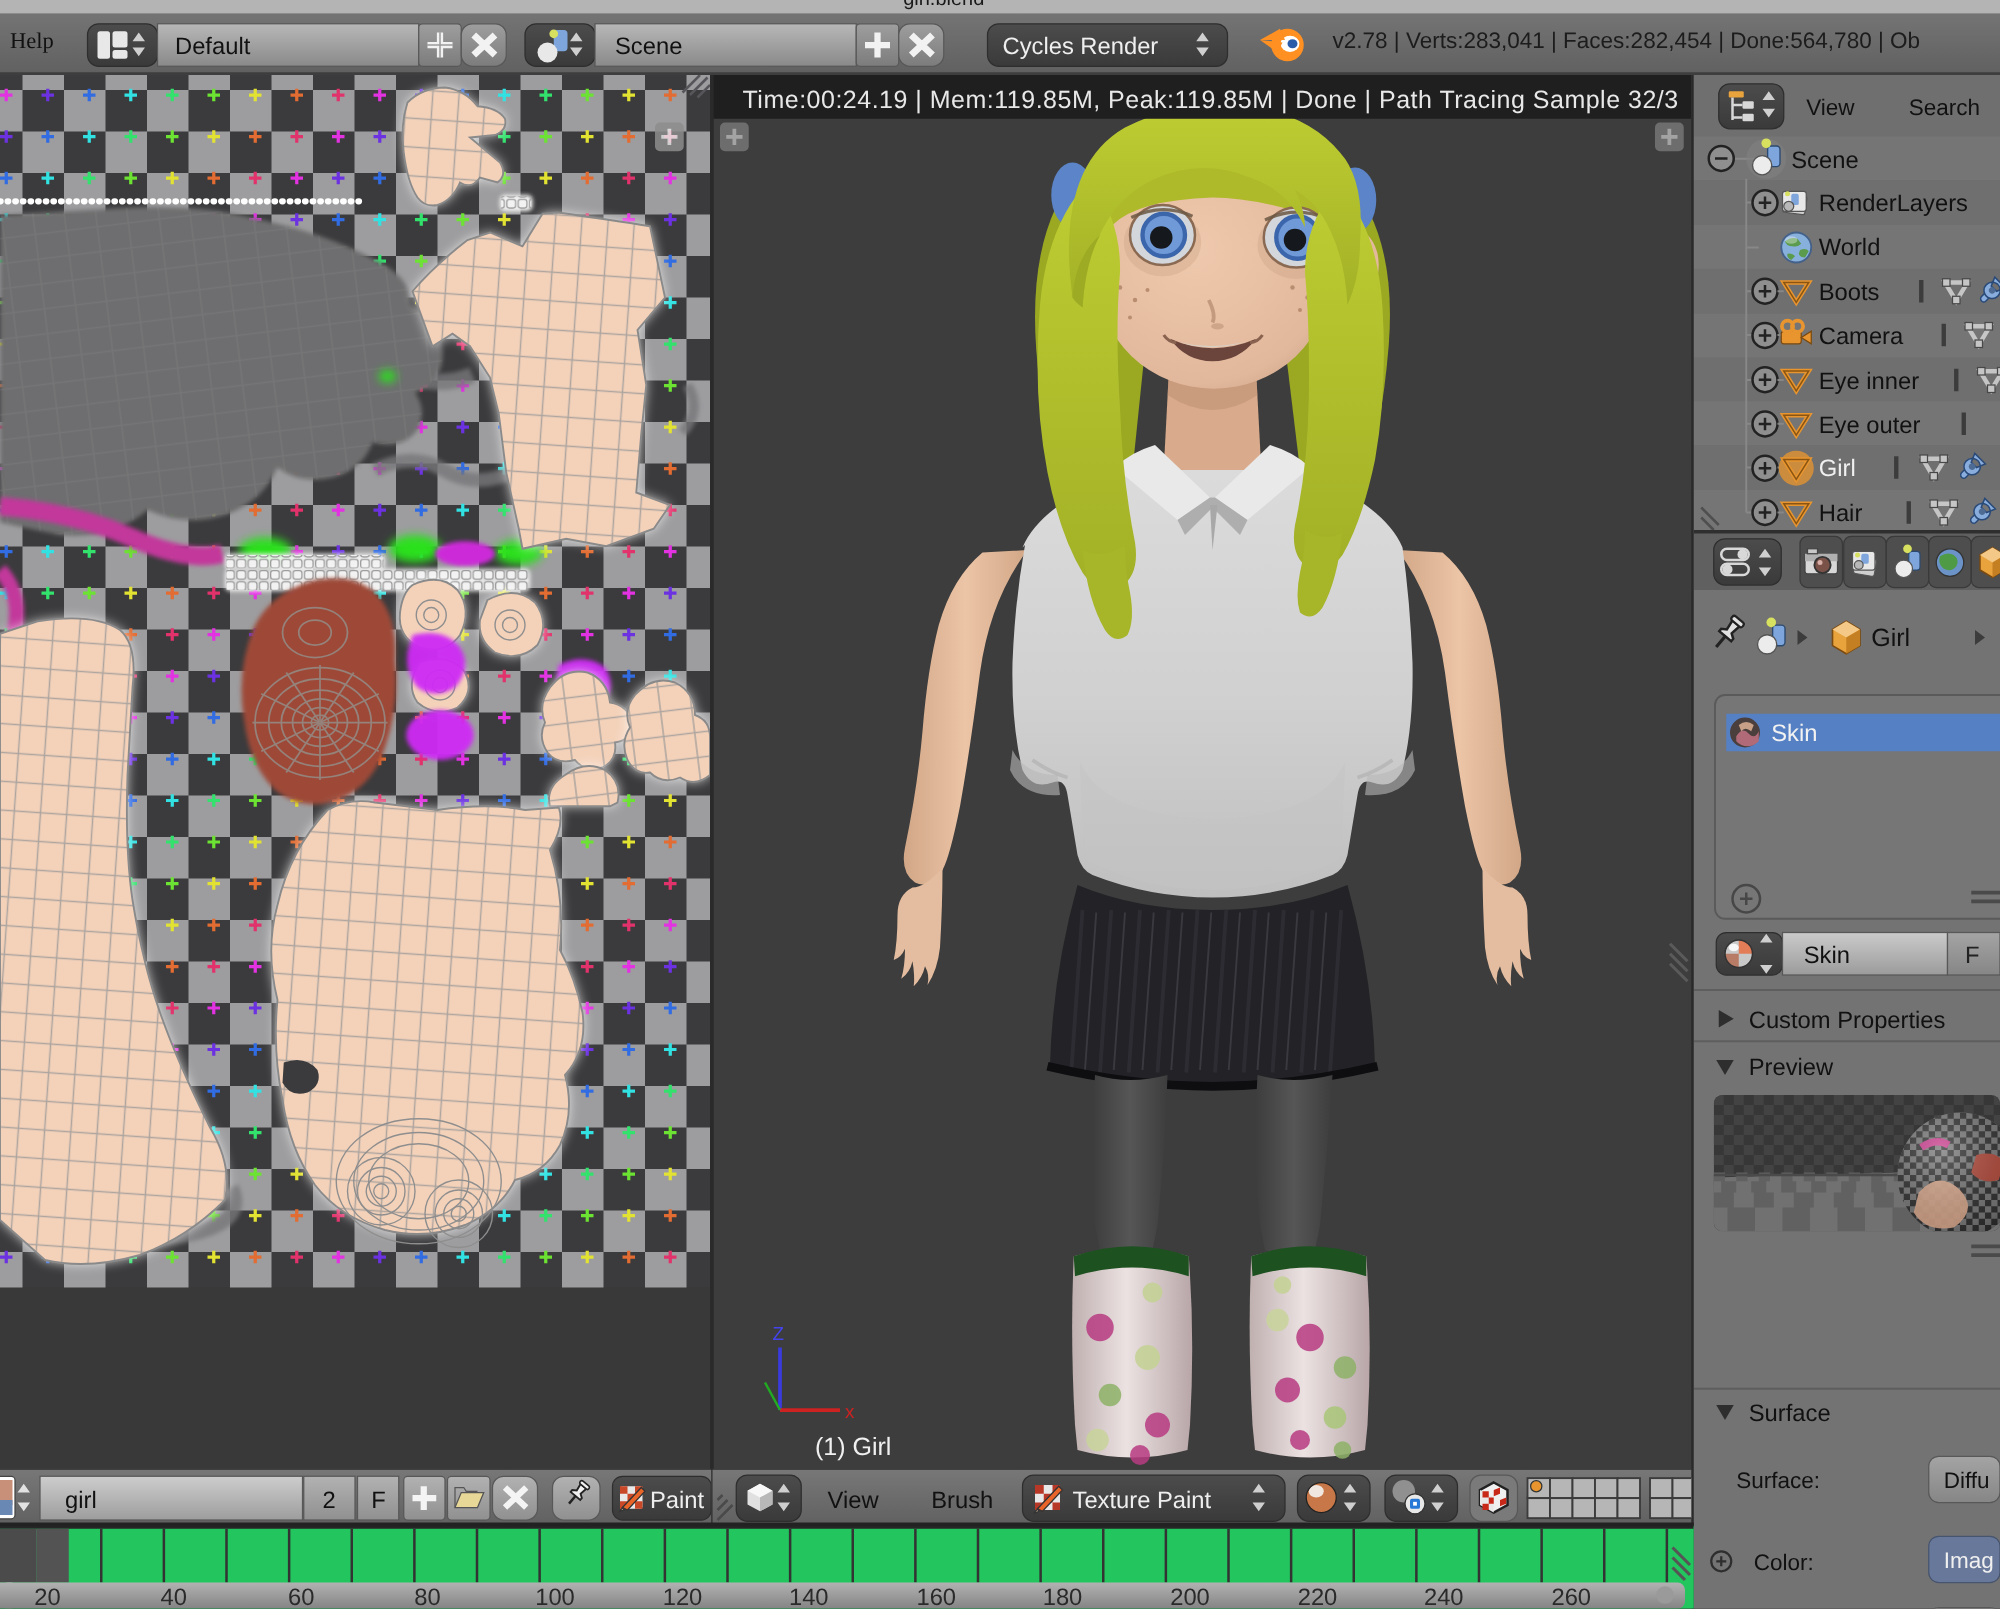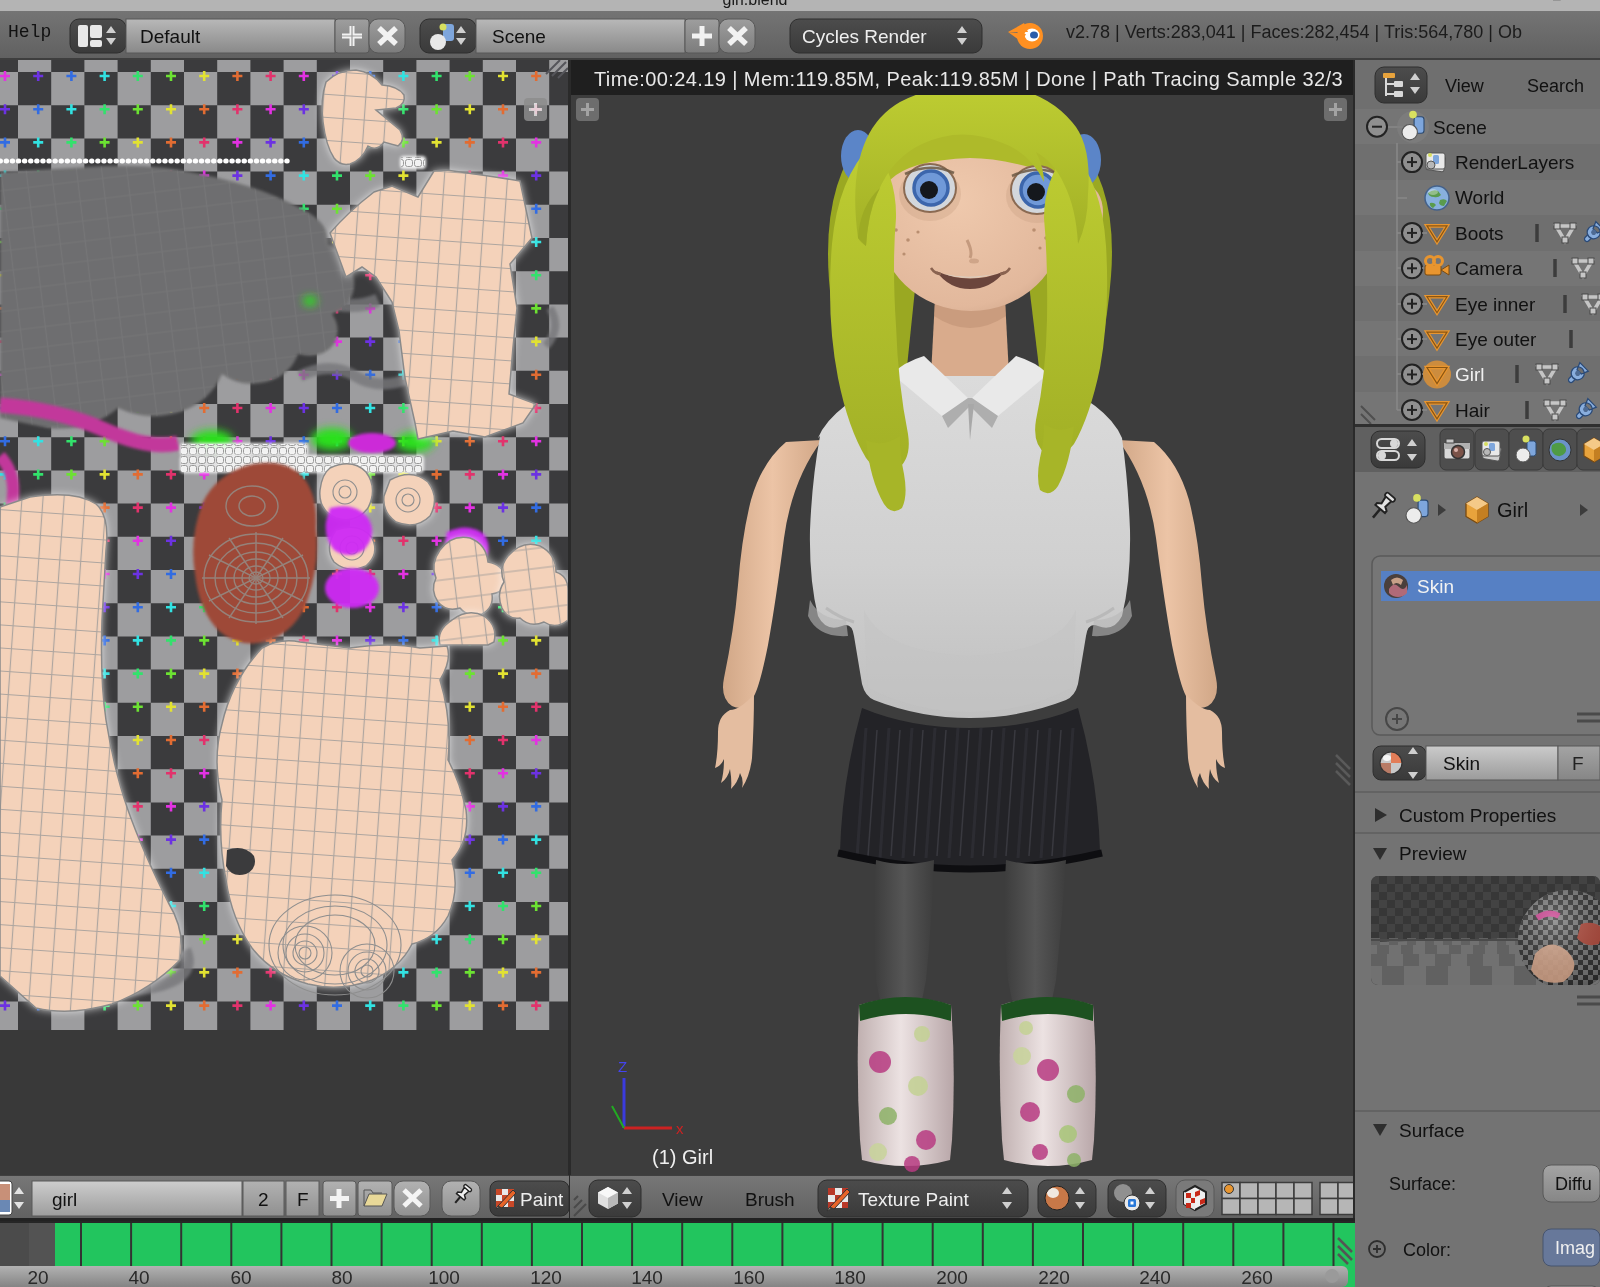--- a/index.html
+++ b/index.html
@@ -316,21 +316,21 @@
       <text x="106" y="1074" font-family="Liberation Sans, sans-serif" font-size="15" fill="#cc2222">x</text>
       <text x="82" y="1104" font-family="Liberation Sans, sans-serif" font-size="20" fill="#f0f0f0">(1) Girl</text>
     </svg>
     <div style="position:absolute;left:568px;top:60px;width:3px;height:1163px;background:#2a2a2a"></div>
     <div style="position:absolute;left:1353px;top:60px;width:3px;height:1227px;background:#2a2a2a"></div>
     <div style="position:absolute;left:0;top:0;width:1600px;height:11px;background:#b4b4b4;overflow:hidden">
       <div style="position:absolute;left:655px;top:-9px;width:200px;font-family:'Liberation Sans',sans-serif;font-size:16px;color:#1a1a1a;text-align:center">girl.blend</div>
       <div style="position:absolute;right:8px;top:-9px;width:40px;font-family:'Liberation Sans',sans-serif;font-size:16px;color:#1a1a1a">−</div>
     </div>
     <div style="position:absolute;left:0;top:11px;width:1600px;height:49px;background:linear-gradient(#747474,#616161);border-bottom:2px solid #3e3e3e;box-sizing:border-box">
-      <div style="position:absolute;left:8px;top:11px;font-family:Liberation Mono, monospace;font-size:18px;color:#111">Help</div>
+      <div style="position:absolute;left:8px;top:11px;font-family:Liberation Serif, serif;font-size:18px;color:#111">Help</div>
       <svg width="1600" height="49" viewBox="0 0 1600 49" style="position:absolute;left:0;top:0">
         <defs>
           <linearGradient id="fld" x1="0" y1="0" x2="0" y2="1">
             <stop offset="0" stop-color="#b8b8b8"></stop>
             <stop offset="1" stop-color="#898989"></stop>
           </linearGradient>
           <linearGradient id="btn" x1="0" y1="0" x2="0" y2="1">
             <stop offset="0" stop-color="#9e9e9e"></stop>
             <stop offset="1" stop-color="#7c7c7c"></stop>
           </linearGradient>
@@ -365,21 +365,21 @@
         <rect x="790" y="8" width="192" height="34" rx="9" fill="url(#dk)" stroke="#2e2e2e"></rect>
         <text x="802" y="32" font-family="Liberation Sans, sans-serif" font-size="19" fill="#efefef">Cycles Render</text>
         <path d="M957 22 l5 -7 l5 7 z M957 27 l5 7 l5 -7 z" fill="#cfcfcf"></path>
         <g transform="translate(1022,25)">
           <circle cx="8" cy="0" r="13" fill="#ff9021"></circle>
           <ellipse cx="10" cy="-1" rx="7.5" ry="6.5" fill="#ffffff"></ellipse>
           <ellipse cx="12" cy="-1" rx="4" ry="3.6" fill="#2a5caa"></ellipse>
           <path d="M-14 -4 L2 -13 L6 -4 Z M-14 -4 L0 6 L4 -2 Z" fill="#ff9021"></path>
         </g>
       </svg>
-      <div style="position:absolute;left:1066px;top:11px;font-family:'Liberation Sans',sans-serif;font-size:18px;color:#1c1c1c;white-space:nowrap">v2.78 | Verts:283,041 | Faces:282,454 | Tris:564,780 | Ob</div>
+      <div style="position:absolute;left:1066px;top:11px;font-family:'Liberation Sans',sans-serif;font-size:18px;color:#1c1c1c;white-space:nowrap">v2.78 | Verts:283,041 | Faces:282,454 | Done:564,780 | Ob</div>
     </div>
     <div style="position:absolute;left:1355px;top:60px;width:245px;height:1227px;background:#717171;overflow:hidden">
       <svg width="245" height="1227" viewBox="0 0 245 1227" style="position:absolute;left:0;top:0">
         <defs>
           <linearGradient id="fld2" x1="0" y1="0" x2="0" y2="1">
             <stop offset="0" stop-color="#cbcbcb"></stop>
             <stop offset="1" stop-color="#9b9b9b"></stop>
           </linearGradient>
           <linearGradient id="btn2" x1="0" y1="0" x2="0" y2="1">
             <stop offset="0" stop-color="#a4a4a4"></stop>

